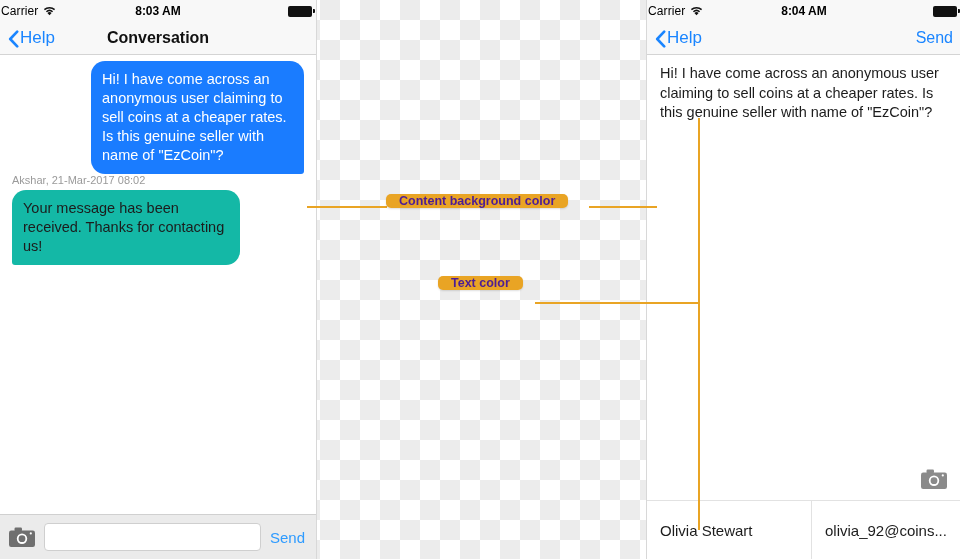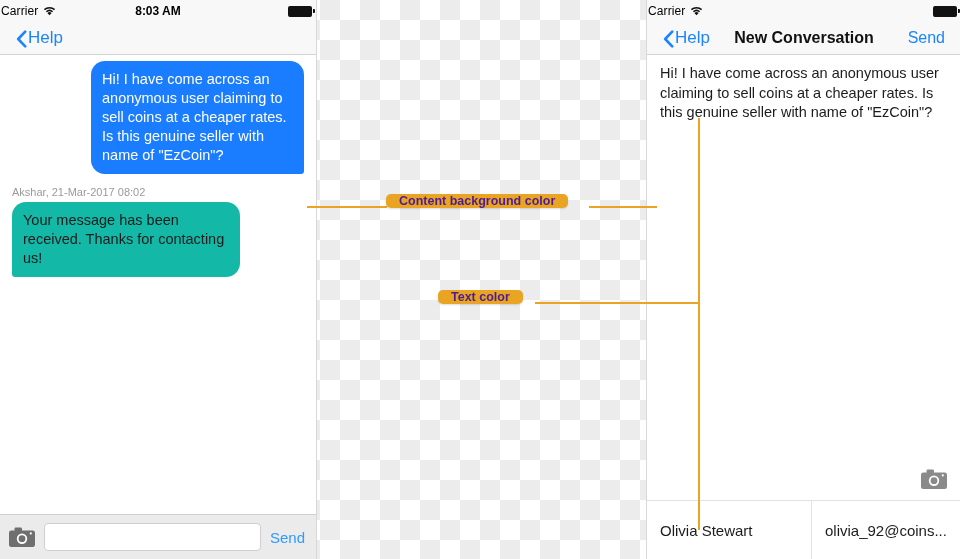--- a/index.html
+++ b/index.html
@@ -77,21 +77,21 @@
   }
 
   
   .nav-bar {
     position: relative;
     height: 33px;
     background: #f8f8f8;
     border-bottom: 1px solid #d4d4d4;
     display: flex;
     align-items: center;
-    padding: 0 16px;
+    padding: 0 8px;
     box-sizing: border-box;
   }
   .nav-back {
     display: flex;
     align-items: center;
     gap: 2px;
     color: #1a85ff;
     font-size: 17px;
     cursor: pointer;
     z-index: 2;
@@ -127,21 +127,21 @@
     padding: 6px 12px 0 12px;
     box-sizing: border-box;
     overflow: hidden;
   }
   .msg-meta {
     font-size: 11px;
     color: #9a9a9a;
     margin-bottom: 4px;
   }
   .meta-right { text-align: right; }
-  .meta-left  { text-align: left; margin-top: 12px; }
+  .meta-left  { text-align: left; }
 
   .bubble {
     max-width: 213px;
     border-radius: 14px;
     padding: 9px 11px;
     font-size: 14.5px;
     line-height: 19px;
     box-sizing: border-box;
     position: relative;
     word-wrap: break-word;
@@ -292,20 +292,21 @@
 
     <div class="nav-bar">
       <div class="nav-back">
         <span class="chevron-left">
           <svg width="11" height="18" viewBox="0 0 11 18">
             <path d="M9.2 1.6 L2.2 9 L9.2 16.4" stroke="#1a85ff" stroke-width="2.6" fill="none" stroke-linecap="round" stroke-linejoin="round"></path>
           </svg>
         </span>
         <span>Help</span>
       </div>
+      <div class="nav-title">Conversation</div>
     </div>
 
     <div class="conv-body">
       <div class="bubble bubble-out">Hi! I have come across an anonymous user claiming to sell coins at a cheaper rates. Is this genuine seller with name of "EzCoin"?</div>
 
       <div class="msg-meta meta-left">Akshar, 21-Mar-2017 08:02</div>
       <div class="bubble bubble-in">Your message has been received. Thanks for contacting us!</div>
     </div>
 
     <div class="toolbar">
@@ -329,36 +330,36 @@
       <div class="status-left">
         <span class="carrier-text">Carrier</span>
         <span class="wifi-icon">
           <svg width="13" height="10" viewBox="0 0 13 10">
             <path d="M6.5 9.3 L4.4 6.9 a3.2 3.2 0 0 1 4.2 0 Z" fill="#111"></path>
             <path d="M2.9 5.2 a5.4 5.4 0 0 1 7.2 0 l-1 1.1 a3.9 3.9 0 0 0 -5.2 0 Z" fill="#111"></path>
             <path d="M0.9 3.1 a8.2 8.2 0 0 1 11.2 0 l-1 1.1 a6.8 6.8 0 0 0 -9.2 0 Z" fill="#111"></path>
           </svg>
         </span>
       </div>
+      <div class="status-time">8:04 AM</div>
       <div class="battery">
         <div class="battery-body"></div>
         <div class="battery-cap"></div>
       </div>
     </div>
 
     <div class="nav-bar">
       <div class="nav-back">
         <span class="chevron-left">
           <svg width="11" height="18" viewBox="0 0 11 18">
             <path d="M9.2 1.6 L2.2 9 L9.2 16.4" stroke="#1a85ff" stroke-width="2.6" fill="none" stroke-linecap="round" stroke-linejoin="round"></path>
           </svg>
         </span>
         <span>Help</span>
       </div>
-      <div class="nav-title">New Conversation</div>
       <div class="nav-action">Send</div>
     </div>
 
     <div class="compose-body">
       <div class="compose-text">Hi! I have come across an anonymous user claiming to sell coins at a cheaper rates. Is this genuine seller with name of "EzCoin"?</div>
       <span class="compose-cam">
         <svg width="26" height="20" viewBox="0 0 26 20">
           <rect x="0" y="3.5" width="26" height="16.5" rx="2.2" fill="#8a8a8a"></rect>
           <rect x="5.5" y="0.6" width="7.5" height="3.6" rx="1.2" fill="#8a8a8a"></rect>
           <circle cx="13" cy="11.7" r="5.2" fill="#ffffff"></circle>
@@ -373,15 +374,15 @@
       <div class="recip-email">olivia_92@coins...</div>
     </div>
   </div>
 
   <div class="ann-line ann-h" style="left:307px; top:206px; width:80px;"></div>
   <div class="ann-line ann-h" style="left:589px; top:206px; width:68px;"></div>
   <div class="callout" style="left:386px; top:194px;">Content background color</div>
 
   <div class="ann-line ann-h" style="left:535px; top:302px; width:165px;"></div>
   <div class="ann-line ann-v" style="left:698px; top:118px; height:412px;"></div>
-  <div class="callout" style="left:438px; top:290px;">Text color</div>
+  <div class="callout" style="left:438px; top:276px;">Text color</div>
 
 </div>
 
 </body></html>

